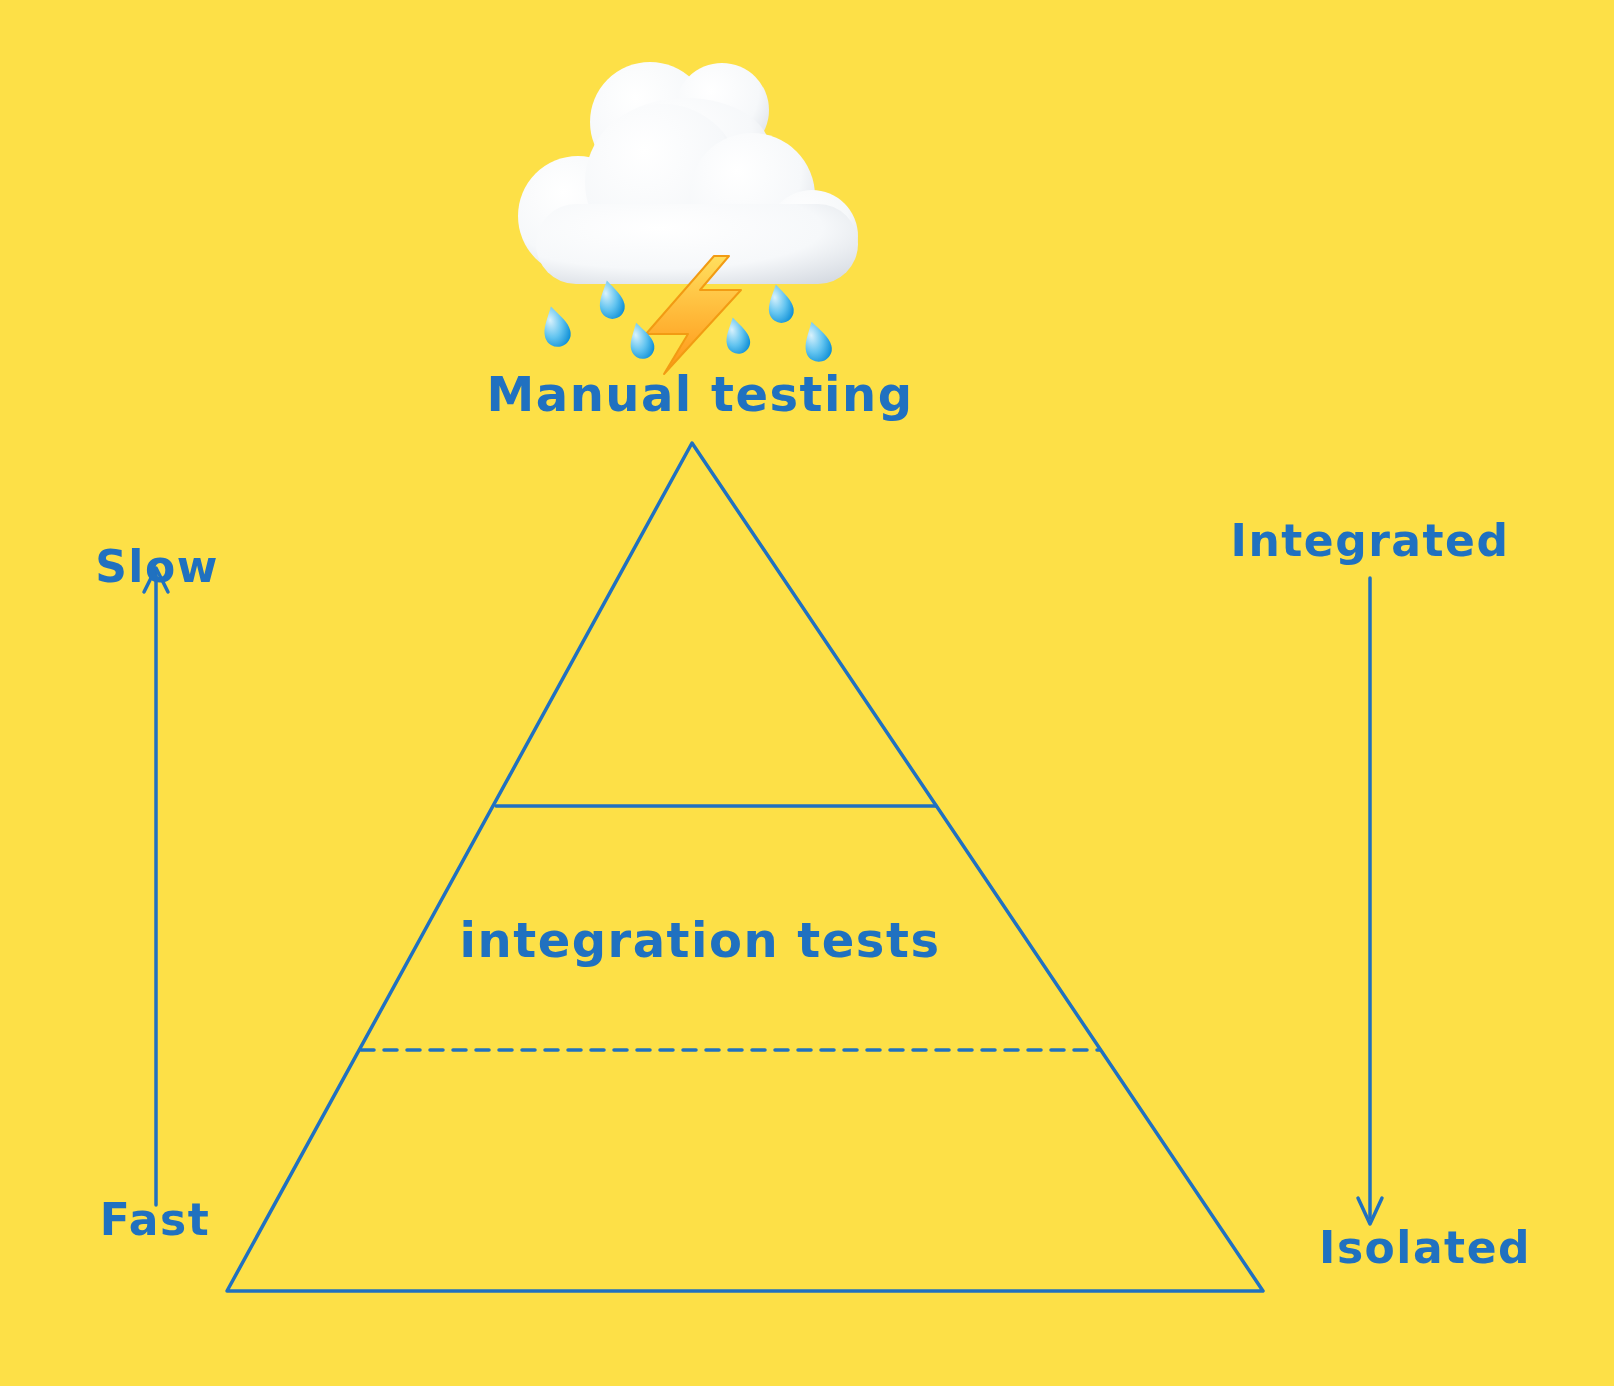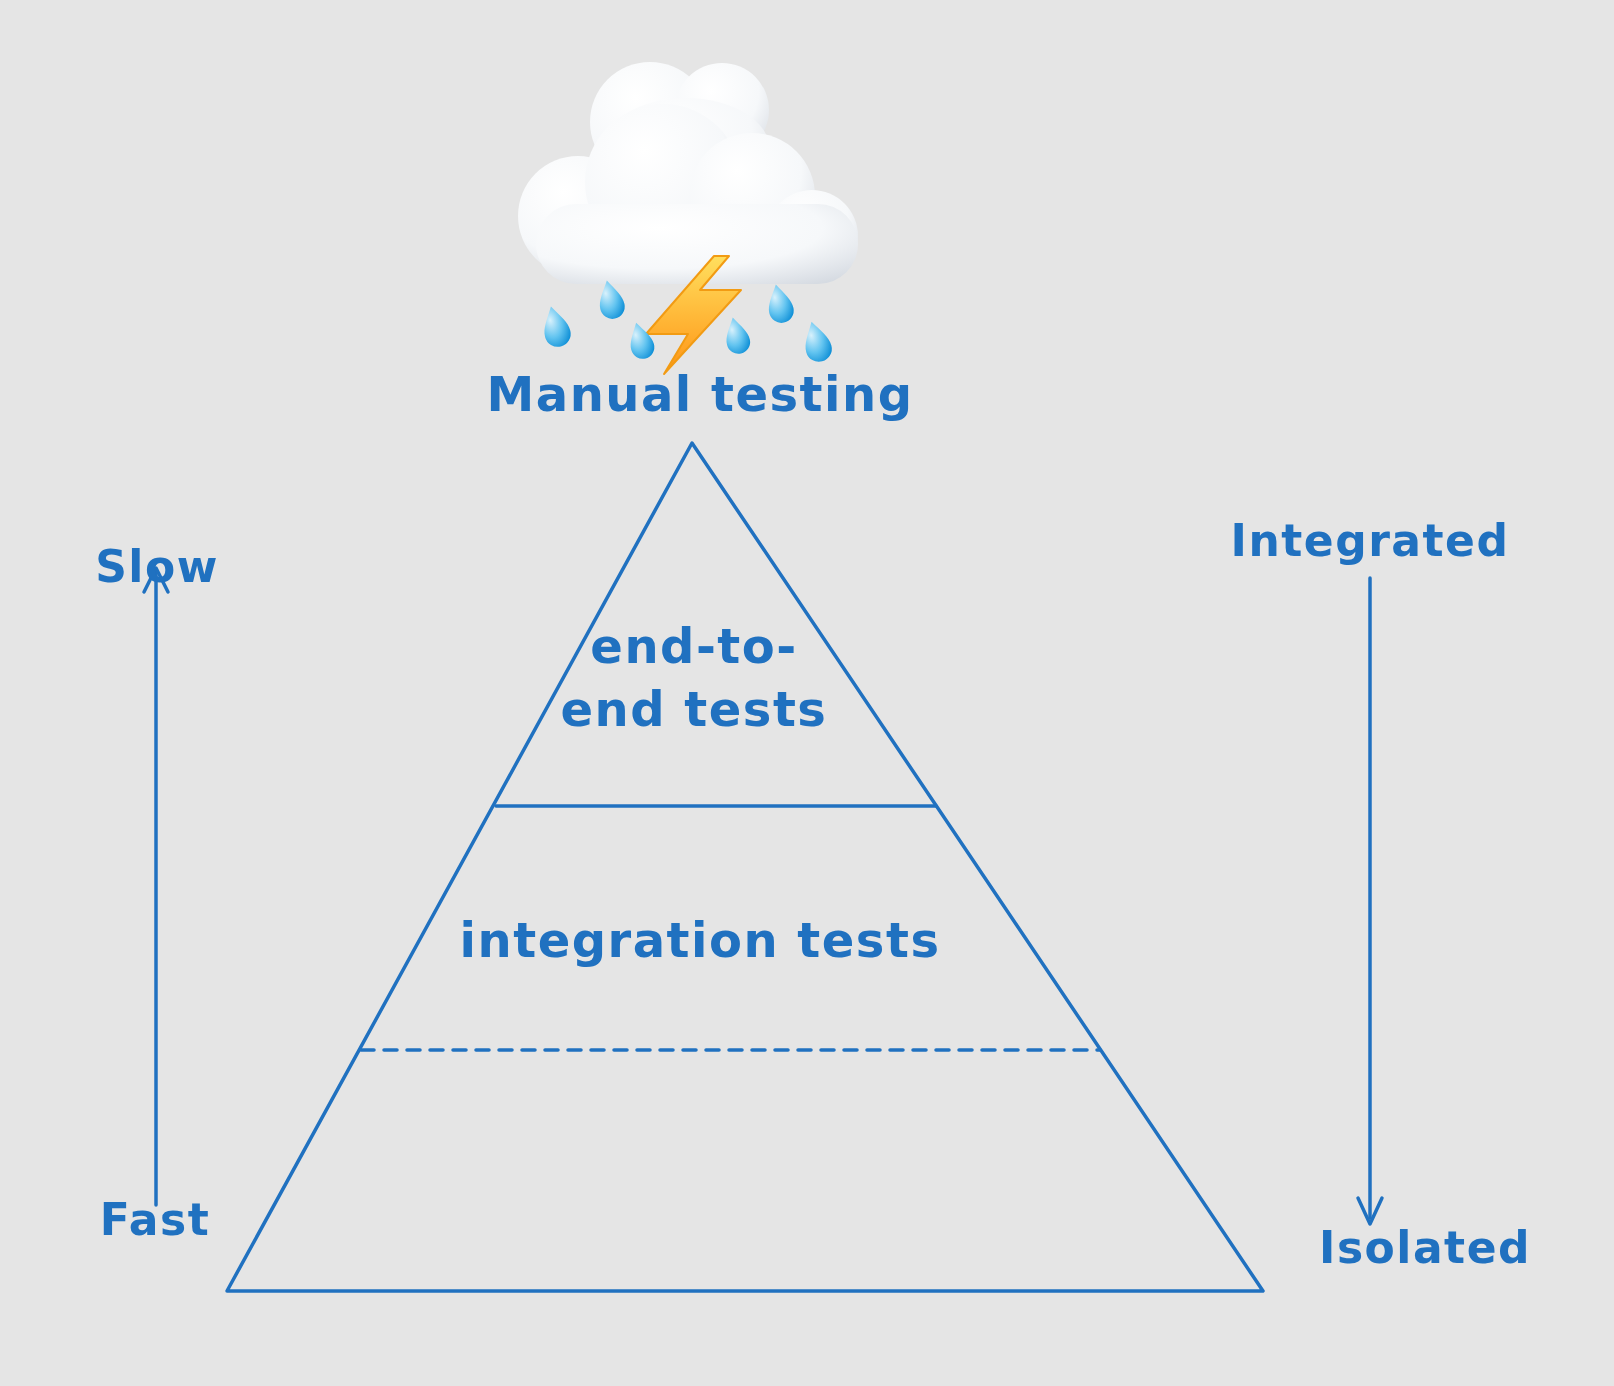--- a/index.html
+++ b/index.html
@@ -1,17 +1,17 @@
 <!DOCTYPE html>
 <html><head>
 <meta charset="utf-8">
 <style>
   html, body { margin:0; padding:0; background:#ffffff; }
   .canvas {
-    position:relative; width:1614px; height:1386px; background:#e5e5e5; overflow:hidden;
+    position:relative; width:1614px; height:1386px; background:#fde047; overflow:hidden;
     font-family:"DejaVu Sans","Liberation Sans",sans-serif;
   }
   svg.layer { position:absolute; left:0; top:0; }
   .lbl {
     position:absolute; color:#2071c0; font-weight:700;
     transform:translate(-50%,-50%);
     white-space:nowrap; text-align:center; letter-spacing:1.5px;
   }
   .lbl-manual { font-size:48px; }
   .lbl-axis   { font-size:44px; }
@@ -82,21 +82,17 @@
   </svg>
 
   <div class="lbl lbl-manual" style="left:700px; top:394px;">Manual testing</div>
 
   <div class="lbl lbl-axis" style="left:157px; top:540px;margin-top:26px;">Slow</div>
   <div class="lbl lbl-axis" style="left:155px; top:1219px;">Fast</div>
 
   <div class="lbl lbl-axis" style="left:1370px; top:540px;">Integrated</div>
   <div class="lbl lbl-axis" style="left:1425px; top:1247px;">Isolated</div>
 
-  <div class="lbl lbl-level lbl-multiline" style="left:694px; top:678px;">
-    <div>end-to-</div>
-    <div>end tests</div>
-  </div>
 
   <div class="lbl lbl-level" style="left:700px; top:940px;">integration tests</div>
 
 
 </div>
 
 </body></html>

